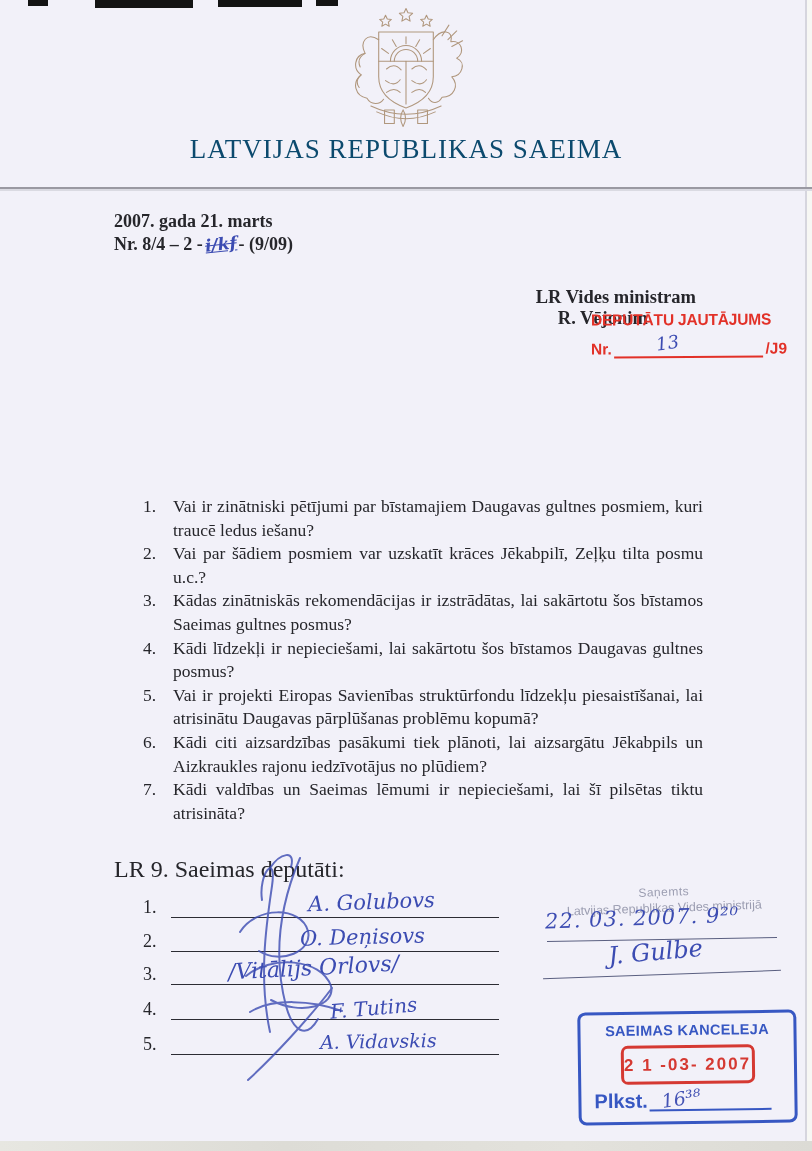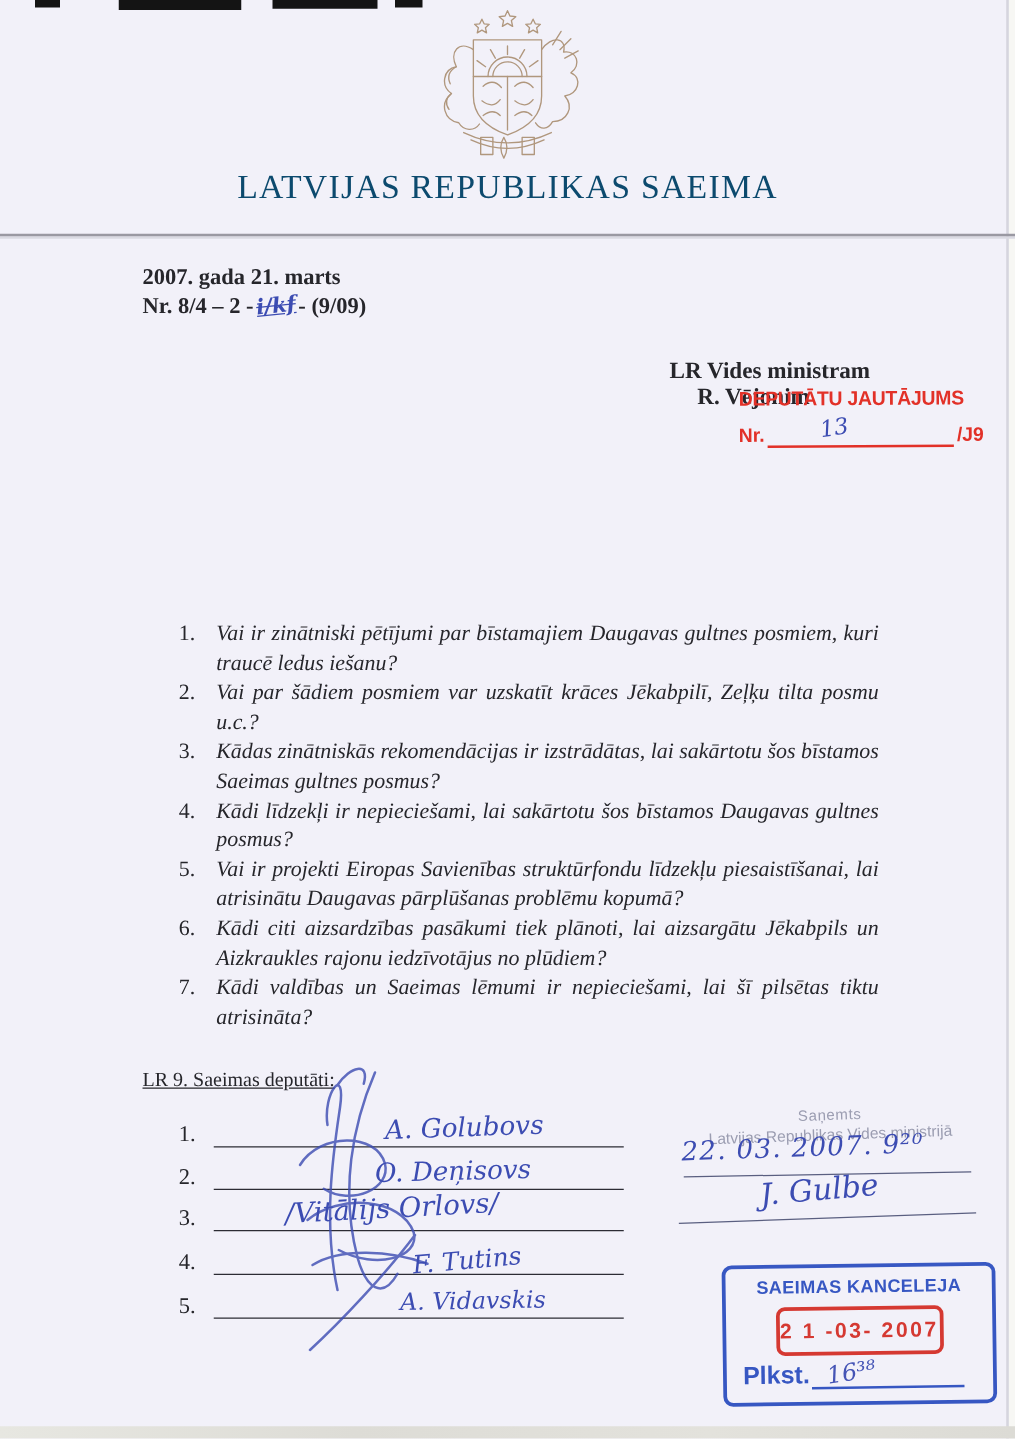--- a/index.html
+++ b/index.html
@@ -46,23 +46,23 @@
   .red-nr{display:flex;align-items:flex-end;margin-top:9px;font-weight:bold;font-size:15.5px;}
   .red-line{flex:1;border-bottom:2px solid #e23128;margin:0 2px;position:relative;height:18px;}
   .red-nr .v{position:absolute;left:42px;top:-6px;font-size:18px;transform:rotate(-8deg);font-weight:normal;}
   
   .salutation{position:absolute;left:114px;top:355px;font-weight:bold;font-size:18.5px;}
   .intro{position:absolute;left:114px;top:397px;width:589px;font-size:17.5px;
     line-height:25px;text-align:justify;}
   .questions{position:absolute;left:143px;top:495px;width:560px;font-size:17.5px;line-height:23.6px;}
   .q-row{display:flex;}
   .q-num{flex:0 0 30px;}
-  .q-text{flex:1;text-align:justify;font-style:italic;}
-  
-  .sig-label{position:absolute;left:114px;top:856px;font-size:16px;text-decoration:underline;}
+  .q-text{flex:1;text-align:justify;}
+  
+  .sig-label{position:absolute;left:114px;top:856px;font-size:24px;}
   .sig-row{position:absolute;left:143px;width:356px;height:26px;display:flex;align-items:flex-end;}
   .sig-num{flex:0 0 28px;font-size:18px;}
   .sig-line{flex:1;border-bottom:1.6px solid #2c2c34;height:100%;}
   .sig-name{position:absolute;white-space:nowrap;color:#3c4cb2;font-style:italic;
     font-family:"DejaVu Serif",serif;}
   
   .recv{position:absolute;left:543px;top:885px;width:242px;text-align:center;
     color:#9b9db1;font-family:"Liberation Sans","DejaVu Sans",sans-serif;
     transform:rotate(-2deg);}
   .recv .r1{font-size:12px;letter-spacing:.5px;}

